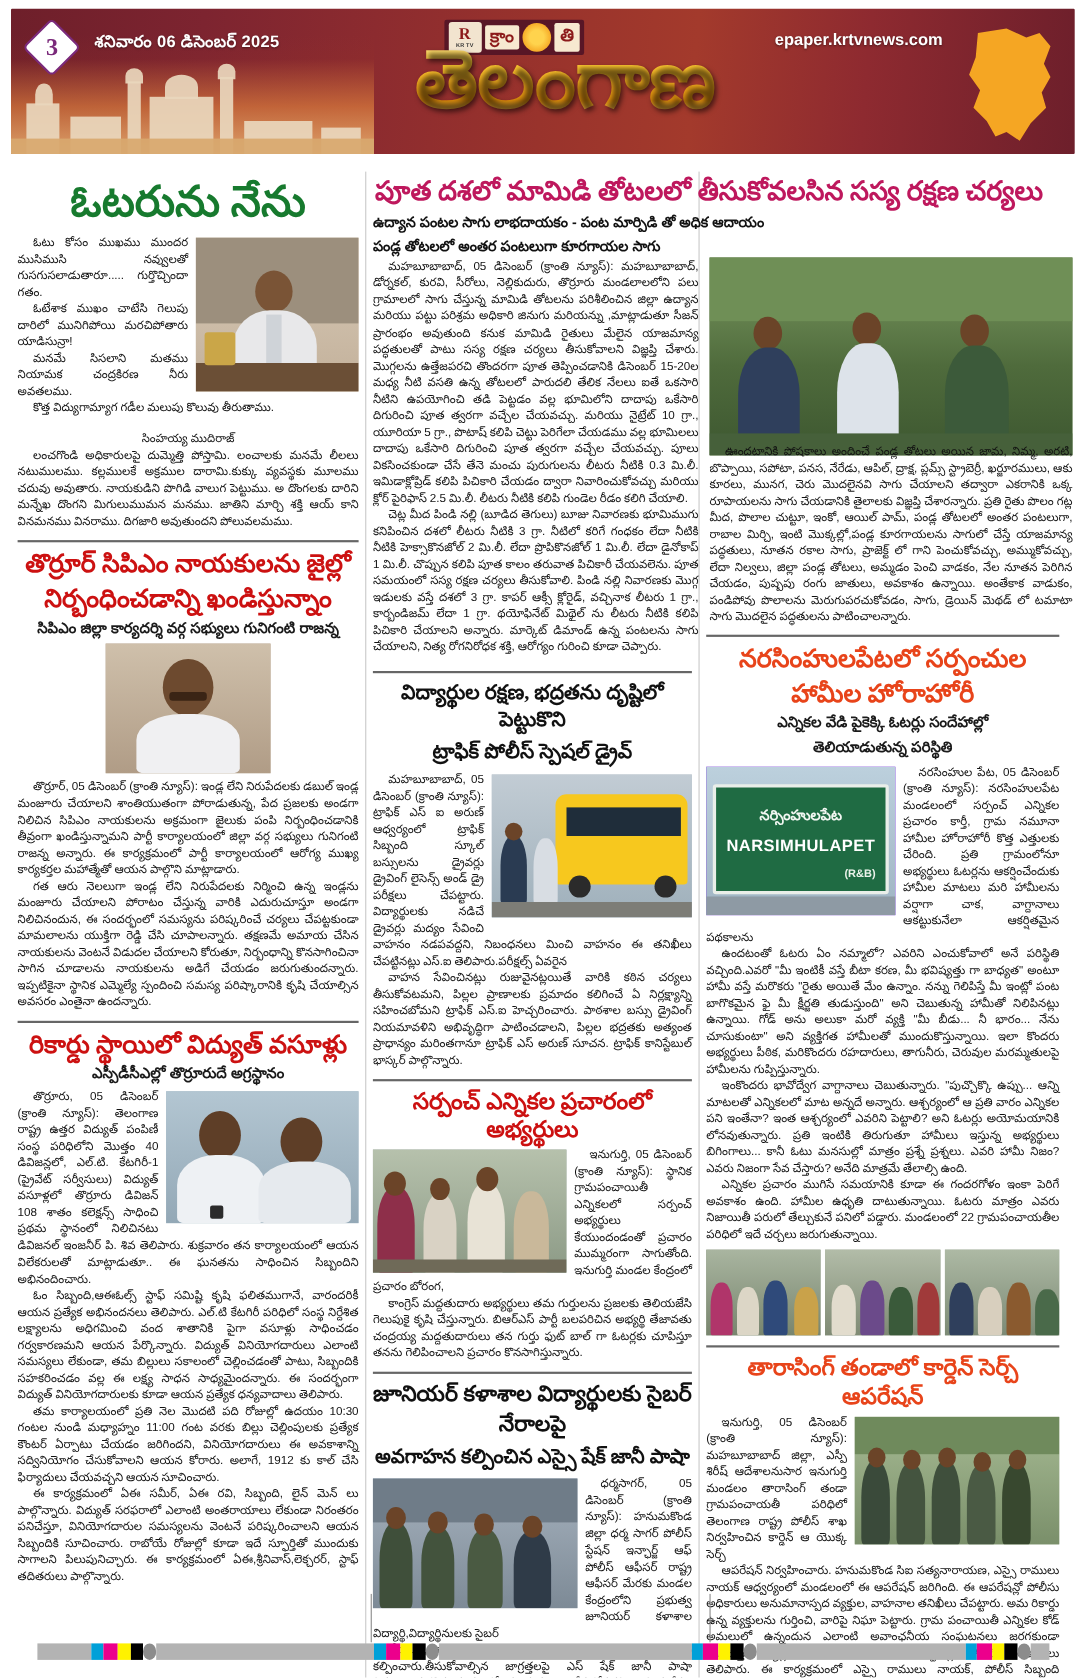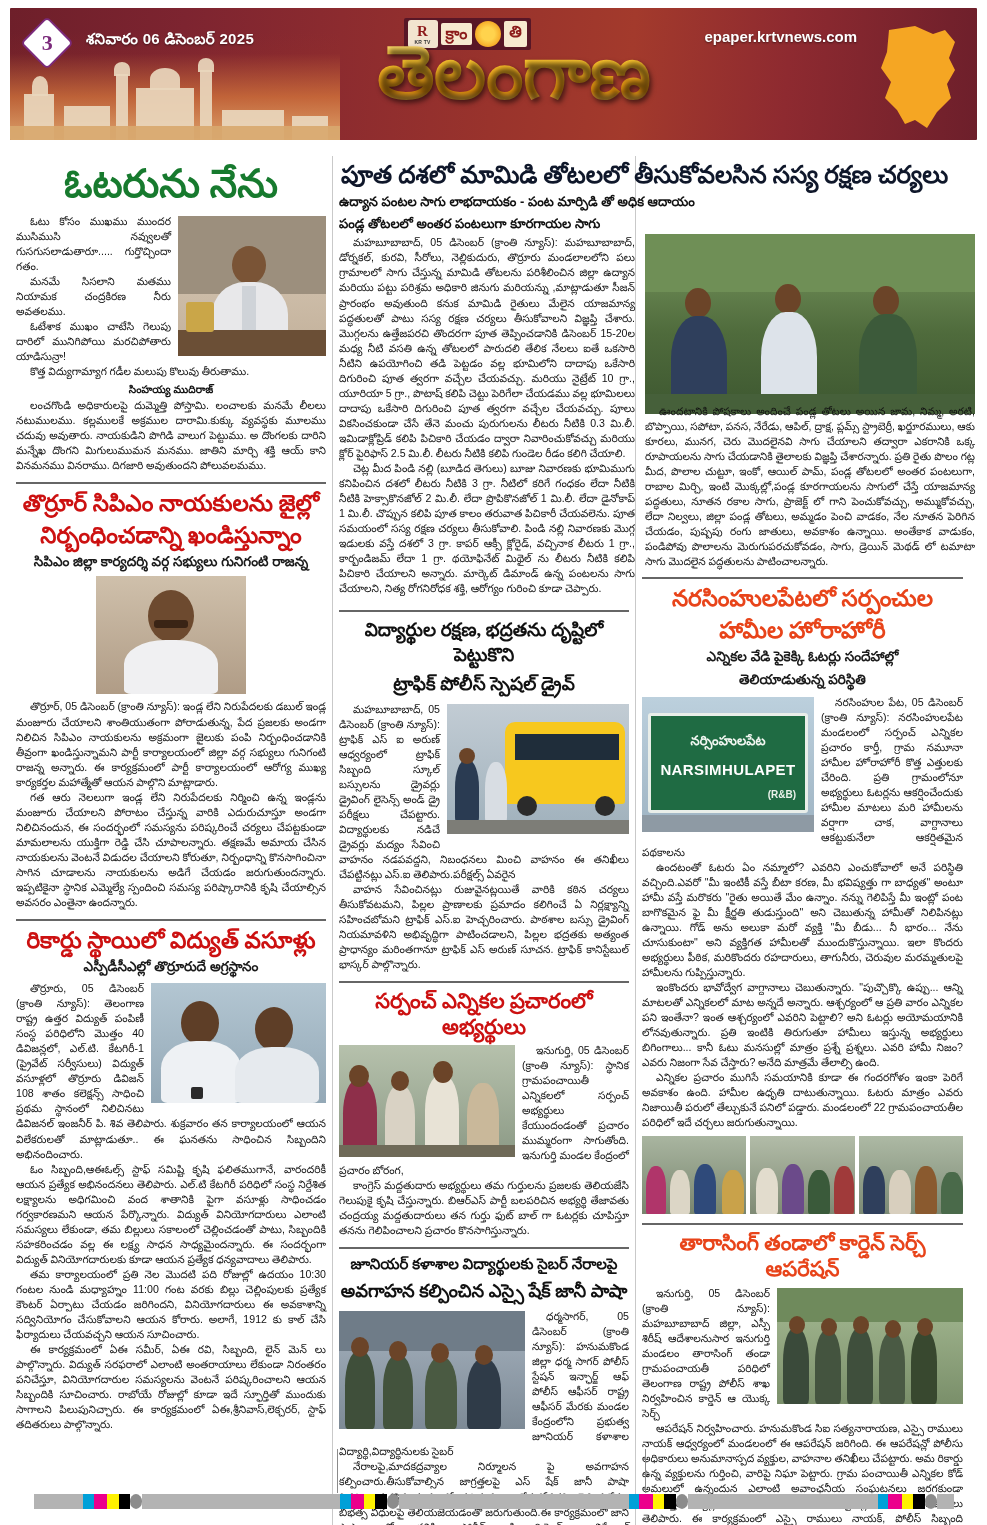--- a/index.html
+++ b/index.html
@@ -107,39 +107,39 @@
     color:#e8441a; font-size:23px; font-weight:bold; text-align:center;
     line-height:1.22; margin:4px 0 3px 0;
   }
   .hl-black {
     font-family:"Liberation Serif", serif;
     color:#111; font-size:18.5px; font-weight:bold; text-align:center;
     line-height:1.33; margin:5px 0 5px 0;
   }
   .hl-purple {
     font-family:"Liberation Serif", serif;
-    color:#0f172a; font-size:25px; font-weight:bold; text-align:center;
+    color:#be185d; font-size:25px; font-weight:bold; text-align:center;
     line-height:1.2; margin:4px 0 3px 0;
   }
   .sub-bold {
     font-size:13.5px; font-weight:bold; color:#1a1a1a; text-align:center;
     line-height:1.35; margin-bottom:5px;
   }
   .sub-left {
     font-size:13px; font-weight:bold; color:#111; text-align:left;
     line-height:1.5; margin:2px 0;
   }
   .body {
     font-size:10.6px; line-height:1.42; color:#111;
     text-align:justify; text-justify:inter-word; hyphens:none;
     word-spacing:-0.2px;
   }
   .body.indent { text-indent:14px; }
   .caption {
-    font-size:10.5px; text-align:center; color:#111; margin-top:4px; font-weight:700;
+    font-size:10.5px; text-align:center; color:#111; margin-top:14px; font-weight:400;
   }
   .hr-thick { border:0; border-top:2px solid #666; margin:9px 0 6px 0; }
 
   
   .ph { background:#d7d7d7; position:relative; overflow:hidden; }
   .ph .sky   { position:absolute; inset:0; }
   .ph .per   { position:absolute; border-radius:44% 44% 8% 8%; }
   .ph .head  { position:absolute; border-radius:50%; }
   .float-r { float:right; margin:2px 0 4px 7px; }
   .float-l { float:left; margin:2px 7px 4px 0; }
@@ -216,22 +216,22 @@
         <div class="sky" style="background:linear-gradient(#d9cbb8,#c2b09a);"></div>
         <div style="position:absolute;left:0;top:0;width:148px;height:78px;background:#9c8f7d;"></div>
         <div class="head" style="left:54px;top:30px;width:34px;height:38px;background:#7a5436;"></div>
         <div class="per" style="left:34px;top:66px;width:76px;height:74px;background:#e8e8ea;"></div>
         <div style="position:absolute;left:64px;top:70px;width:14px;height:62px;background:#cfd3d8;"></div>
         <div style="position:absolute;left:0;bottom:0;width:148px;height:26px;background:#6b4f36;"></div>
         <div style="position:absolute;left:8px;bottom:24px;width:28px;height:30px;background:#caa648;border-radius:3px;"></div>
       </div>
 
       <div class="body indent">ఓటు కోసం ముఖము ముందర ముసిముసి నవ్వులతో గుసగుసలాడుతారూ..... గుర్తొచ్చిందా గతం.</div>
+      <div class="body indent">ఓటేశాక ముఖం చాటేసి గెలుపు దారిలో మునిగిపోయి మరచిపోతారు యాడిసున్రా!</div>
       <div class="body indent">మనమే సిసలాని మతము నియామక చంద్రకిరణ నీరు అవతలము.</div>
-      <div class="body indent">ఓటేశాక ముఖం చాటేసి గెలుపు దారిలో మునిగిపోయి మరచిపోతారు యాడిసున్రా!</div>
       <div class="body indent">కొత్త విద్యుగామ్యాగ గడీల మలుపు కొలువు తీరుతాము.</div>
       <div class="caption">సింహయ్య ముదిరాజ్</div>
       <div class="body indent">లంచగొండి అధికారులపై దుమ్మెత్తి పోస్తామి. లంచాలకు మనమే లీలలు నటుములము. కల్లములకే అక్రముల దారామి.కుక్కు వ్యవస్థకు మూలము చదువు అవుతారు. నాయకుడిని పొగిడి వాలుగ పెట్టుము. అ దొంగలకు దారిని మన్నేఖ దొంగని మిగులుముమన మనము. జాతిని మార్చి శక్తి ఆయ్ కాని వినమనము వినరాము. దిగజారి అవుతుందని పోలువలమము.</div>
 
       <hr class="hr-thick">
 
       <div class="hl-red">తొర్రూర్ సిపిఎం నాయకులను జైల్లో</div>
       <div class="hl-red">నిర్బంధించడాన్ని ఖండిస్తున్నాం</div>
       <div class="sub-bold">సిపిఎం జిల్లా కార్యదర్శి వర్గ సభ్యులు గునిగంటి రాజన్న</div>
 
@@ -332,21 +332,21 @@
         <div class="per" style="left:128px;top:38px;width:32px;height:74px;background:#c9b89a;"></div>
         <div style="position:absolute;left:0;bottom:0;width:176px;height:12px;background:#6f6a58;"></div>
       </div>
 
       <div class="body indent">ఇనుగుర్తి, 05 డిసెంబర్ (క్రాంతి న్యూస్): స్థానిక గ్రామపంచాయితీ ఎన్నికలలో సర్పంచ్ అభ్యర్థులు కేయుందండంతో ప్రచారం ముమ్మరంగా సాగుతోంది. ఇనుగుర్తి మండల కేంద్రంలో ప్రచారం బోరంగ,</div>
       <div style="clear:both;"></div>
       <div class="body indent">కాంగ్రెస్ మద్దతుదారు అభ్యర్థులు తమ గుర్తులను ప్రజలకు తెలియజేసి గెలుపుకై కృషి చేస్తున్నారు. బిఆర్ఎస్ పార్టీ బలపరిచిన అభ్యర్థి తేజావతు చంద్రయ్య మద్దతుదారులు తన గుర్తు ఫుట్ బాల్ గా ఓటర్లకు చూపిస్తూ తనను గెలిపించాలని ప్రచారం కొనసాగిస్తున్నారు.</div>
 
       <hr class="hr-thick">
 
-      <div class="hl-black" style="font-size:15px;">జూనియర్ కళాశాల విద్యార్థులకు సైబర్ నేరాలపై</div>
+      <div class="hl-black" style="font-size:20px;">జూనియర్ కళాశాల విద్యార్థులకు సైబర్ నేరాలపై</div>
       <div class="hl-black" style="font-size:18px;">అవగాహన కల్పించిన ఎస్సై షేక్ జానీ పాషా</div>
 
       <div class="ph float-l" style="width:186px;height:118px;background:#8d99a6;">
         <div class="sky" style="background:linear-gradient(#a6b2be,#7d8a96);"></div>
         <div style="position:absolute;left:0;top:0;width:186px;height:40px;background:#6f7c88;"></div>
         <div class="per" style="left:6px;top:40px;width:30px;height:78px;background:#3f4f3a;"></div>
         <div class="head" style="left:12px;top:26px;width:18px;height:20px;background:#6b4428;"></div>
         <div class="per" style="left:44px;top:44px;width:30px;height:74px;background:#43533d;"></div>
         <div class="head" style="left:50px;top:30px;width:18px;height:20px;background:#6b4428;"></div>
         <div class="per" style="left:86px;top:46px;width:32px;height:72px;background:#4a5a42;"></div>

